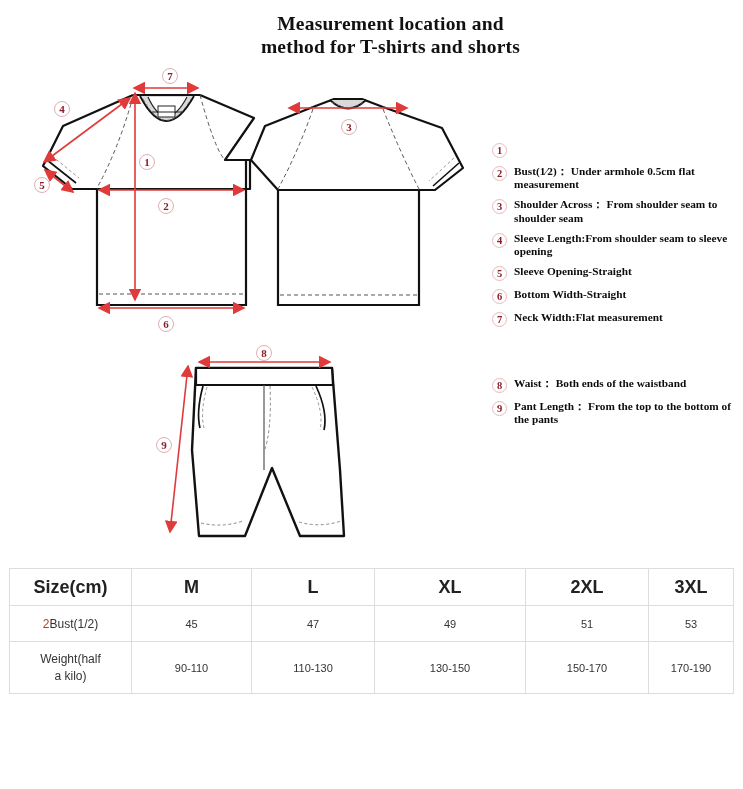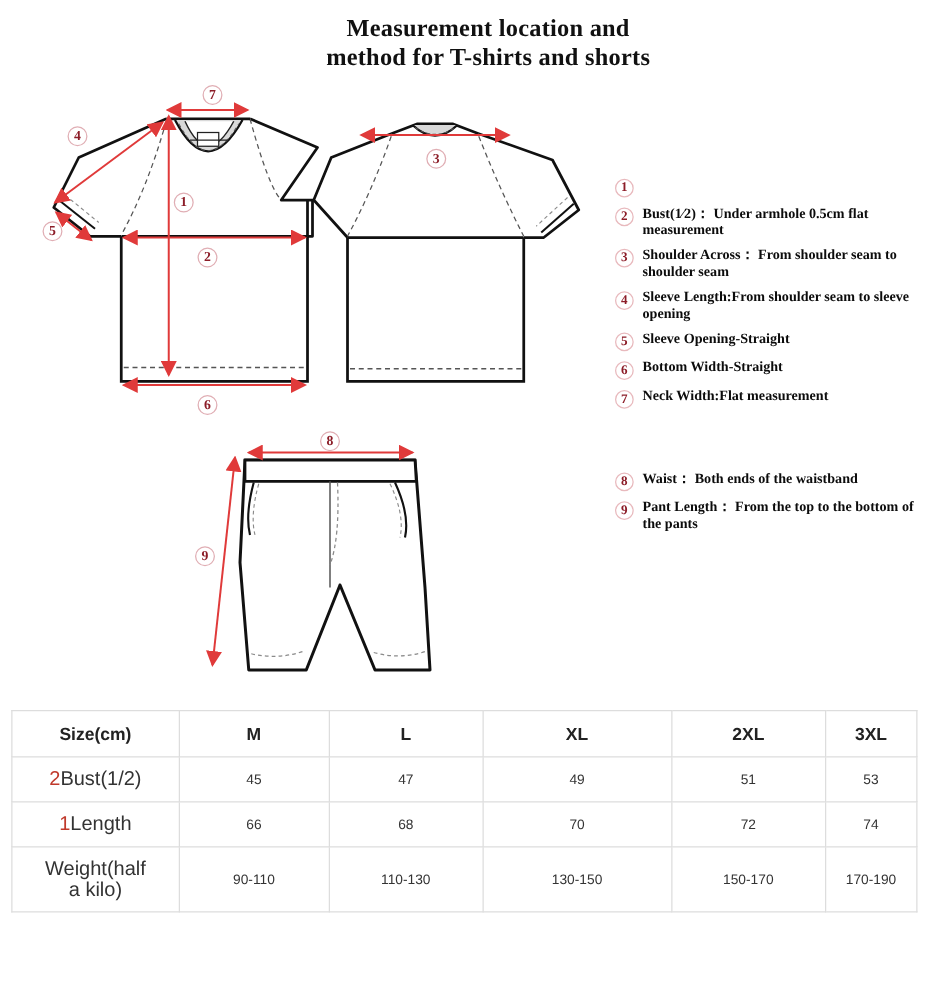--- a/index.html
+++ b/index.html
@@ -107,30 +107,30 @@
     font-family: "Liberation Sans", sans-serif;
   }
   #size-table .chart-title-cell {
     height: 28px;
     font-size: 12.4px;
     font-weight: bold;
     color: #111111;
   }
   #size-table .hdr td {
     height: 37px;
-    font-size: 14px;
+    font-size: 18px;
     font-weight: bold;
   }
   #size-table .data td {
     height: 36px;
     font-size: 11px;
     font-weight: normal;
     color: #333333;
   }
-  #size-table .data .rowlabel { font-size: 16px; }
+  #size-table .data .rowlabel { font-size: 12px; }
   #size-table .data.tall td { height: 52px; }
   .rednum { color: #c0392b; }
   .wrap-label { line-height: 17px; }
 </style>
 </head>
 <body>
 
 <div id="title">
   <span class="t-line">Measurement location and</span>
   <span class="t-line">method for T-shirts and shorts</span>
@@ -299,28 +299,20 @@
 
     <tr class="data">
       <td class="rowlabel"><span class="rednum">2</span><span>Bust(1/2)</span></td>
       <td>45</td>
       <td>47</td>
       <td>49</td>
       <td>51</td>
       <td>53</td>
     </tr>
 
-    <tr class="data">
-      <td class="rowlabel"><span class="rednum">1</span><span>Length</span></td>
-      <td>66</td>
-      <td>68</td>
-      <td>70</td>
-      <td>72</td>
-      <td>74</td>
-    </tr>
 
 
     <tr class="data tall">
       <td class="rowlabel wrap-label" style="padding:0 26px;">Weight(half a kilo)</td>
       <td>90-110</td>
       <td>110-130</td>
       <td>130-150</td>
       <td>150-170</td>
       <td>170-190</td>
     </tr>

